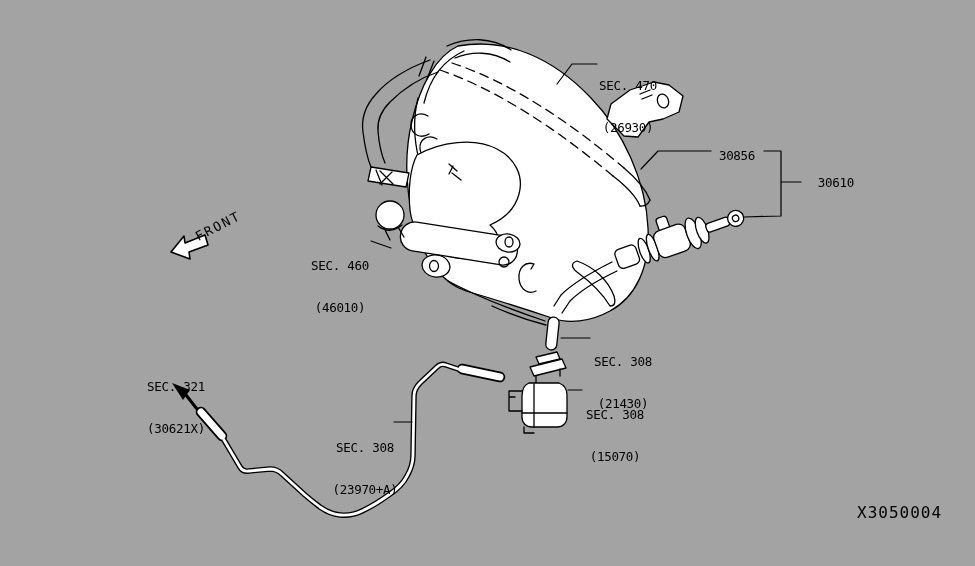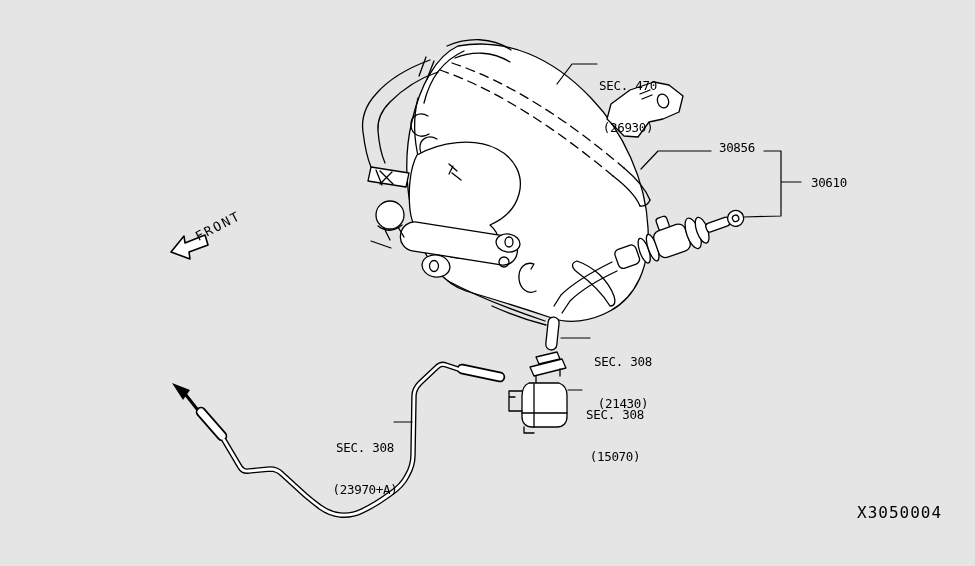--- a/index.html
+++ b/index.html
@@ -1,21 +1,21 @@
 <!DOCTYPE html>
 <html><head>
 <meta charset="utf-8">
 <style>
   html,body{margin:0;padding:0;background:#fff;}
-  .stage{position:relative;width:975px;height:566px;background:#e5e5e5;overflow:hidden;
+  .stage{position:relative;width:975px;height:566px;background:#a3a3a3;overflow:hidden;
          font-family:"DejaVu Sans Mono",monospace;}
   .stage svg{position:absolute;left:0;top:0;}
   .lbl{position:absolute;font:12.5px/14px "DejaVu Sans Mono",monospace;color:#000;
        text-align:center;white-space:pre;letter-spacing:-0.3px;}
-  .lbl.left{text-align:center;}
+  .lbl.left{text-align:right;}
   .front-lbl{position:absolute;left:193px;top:216px;width:60px;
        font:13px/15px "DejaVu Sans Mono",monospace;color:#000;letter-spacing:2px;
        transform:rotate(-27deg);}
   .code-lbl{position:absolute;left:857px;top:504px;
        font:16px/18px "DejaVu Sans Mono",monospace;color:#000;letter-spacing:1px;}
 </style>
 </head>
 <body>
 
 <div class="stage">
@@ -147,35 +147,43 @@
         <path d="M 394,422 L 412,422"></path>
       </g>
     </g>
   </svg>
 
   <div class="lbl" style="left:594px;top:51px;width:68px;">
     <div>SEC. 470</div>
     <div>(26930)</div>
   </div>
 
-  <div class="lbl" style="left:712px;top:141px;width:50px;">30856</div>
+  <div class="lbl" style="left:712px;top:149px;width:50px;">30856</div>
 
   <div class="lbl left" style="left:804px;top:176px;width:50px;">30610</div>
 
+  <div class="lbl" style="left:306px;top:231px;width:68px;">
+    <div>SEC. 460</div>
+    <div>(46010)</div>
+  </div>
 
   <div class="lbl" style="left:589px;top:327px;width:68px;">
     <div>SEC. 308</div>
     <div>(21430)</div>
   </div>
 
   <div class="lbl" style="left:581px;top:380px;width:68px;">
     <div>SEC. 308</div>
     <div>(15070)</div>
   </div>
 
+  <div class="lbl" style="left:141px;top:352px;width:70px;">
+    <div>SEC. 321</div>
+    <div>(30621X)</div>
+  </div>
 
   <div class="lbl" style="left:327px;top:413px;width:76px;">
     <div>SEC. 308</div>
     <div>(23970+A)</div>
   </div>
 
   <div class="front-lbl">FRONT</div>
 
   <div class="code-lbl">X3050004</div>
 

